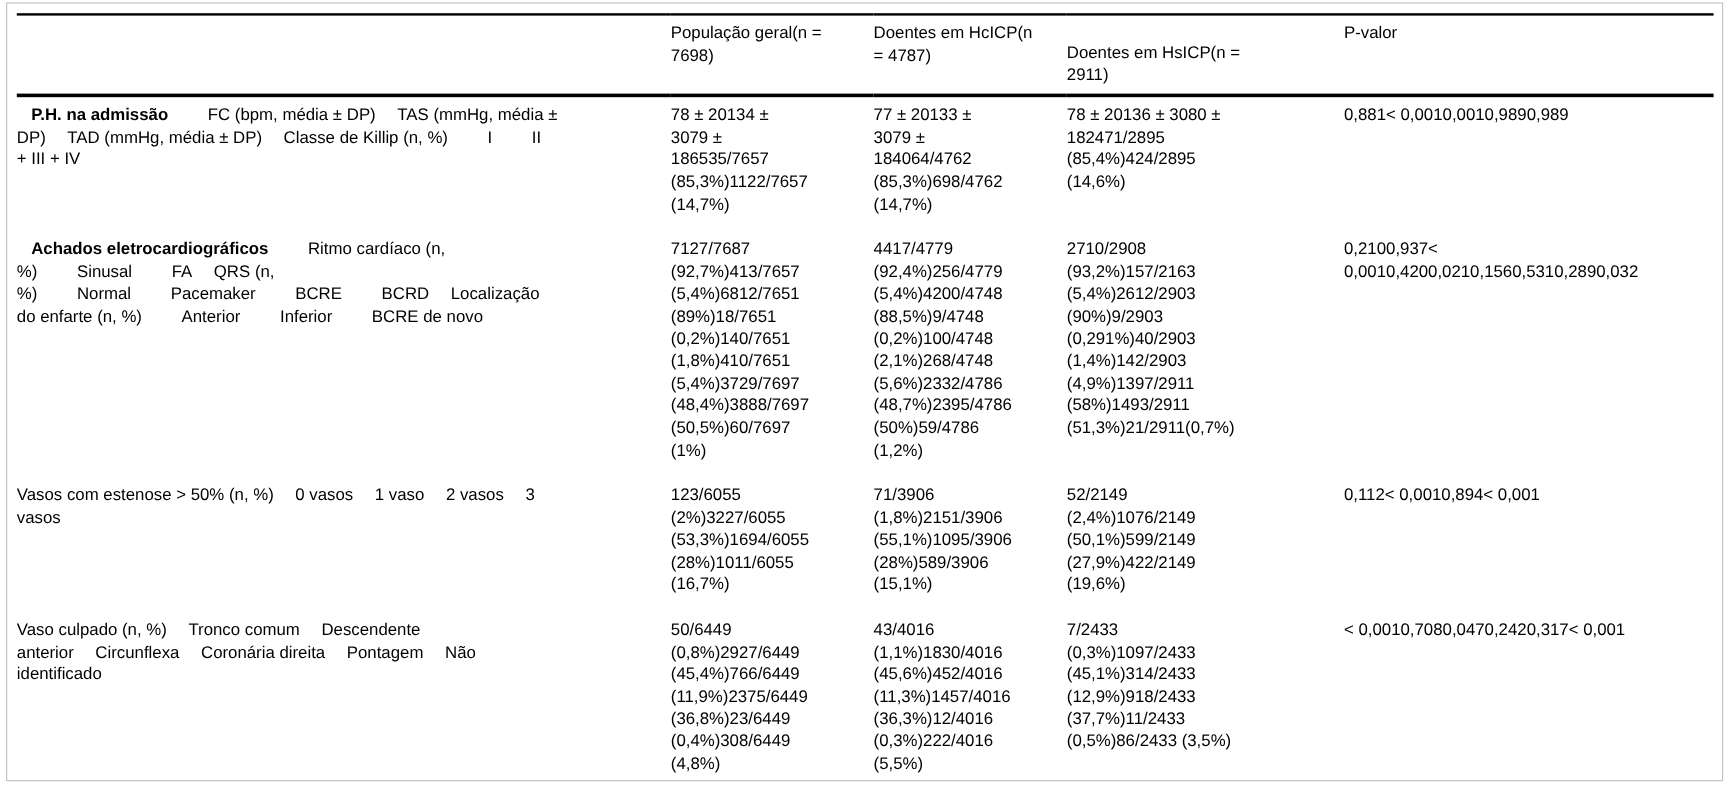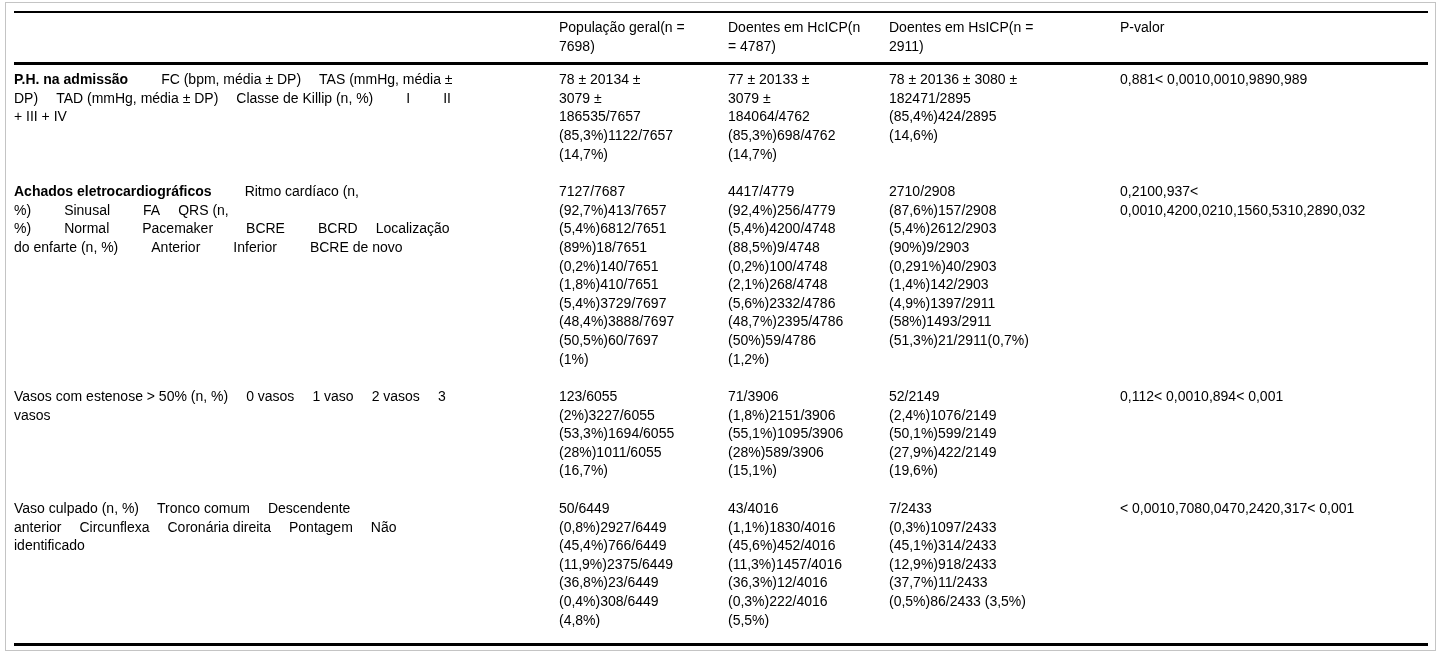--- a/index.html
+++ b/index.html
@@ -42,26 +42,26 @@
     border-bottom: 3px solid #000000;
   }
   table.cmp tbody td {
     vertical-align: top;
     padding: 5px 12px 14px 0;
   }
   .cell-line { white-space: nowrap; }
   .seg { margin-right: 18px; }
   .seg.wide { margin-right: 33px; }
   .seg:last-child { margin-right: 16px; }
-  .seg.b { font-weight: 700; }
+  .seg.b { font-weight: 700; margin-left: 12px; }
   .seg.i { }
   .hdr { }
   .hcol1 { max-width: 140px; }
   .hcol2 { max-width: 140px; }
-  .hcol3 { max-width: 160px; }
+  .hcol3 { max-width: 160px; margin-top: 16px; }
 </style>
 </head>
 <body>
 
 <div class="frame">
   <table class="cmp">
     <colgroup>
       <col style="width:545px">
       <col style="width:169px">
       <col style="width:161px">
@@ -144,21 +144,21 @@
             <div class="cell-line">(88,5%)9/4748</div>
             <div class="cell-line">(0,2%)100/4748</div>
             <div class="cell-line">(2,1%)268/4748</div>
             <div class="cell-line">(5,6%)2332/4786</div>
             <div class="cell-line">(48,7%)2395/4786</div>
             <div class="cell-line">(50%)59/4786</div>
             <div class="cell-line">(1,2%)</div>
           </td>
           <td>
             <div class="cell-line">2710/2908</div>
-            <div class="cell-line">(87,6%)157/2908</div>
+            <div class="cell-line">(93,2%)157/2163</div>
             <div class="cell-line">(5,4%)2612/2903</div>
             <div class="cell-line">(90%)9/2903</div>
             <div class="cell-line">(0,291%)40/2903</div>
             <div class="cell-line">(1,4%)142/2903</div>
             <div class="cell-line">(4,9%)1397/2911</div>
             <div class="cell-line">(58%)1493/2911</div>
             <div class="cell-line">(51,3%)21/2911(0,7%)</div>
           </td>
           <td>
             <div class="cell-line">0,2100,937&lt;</div>

